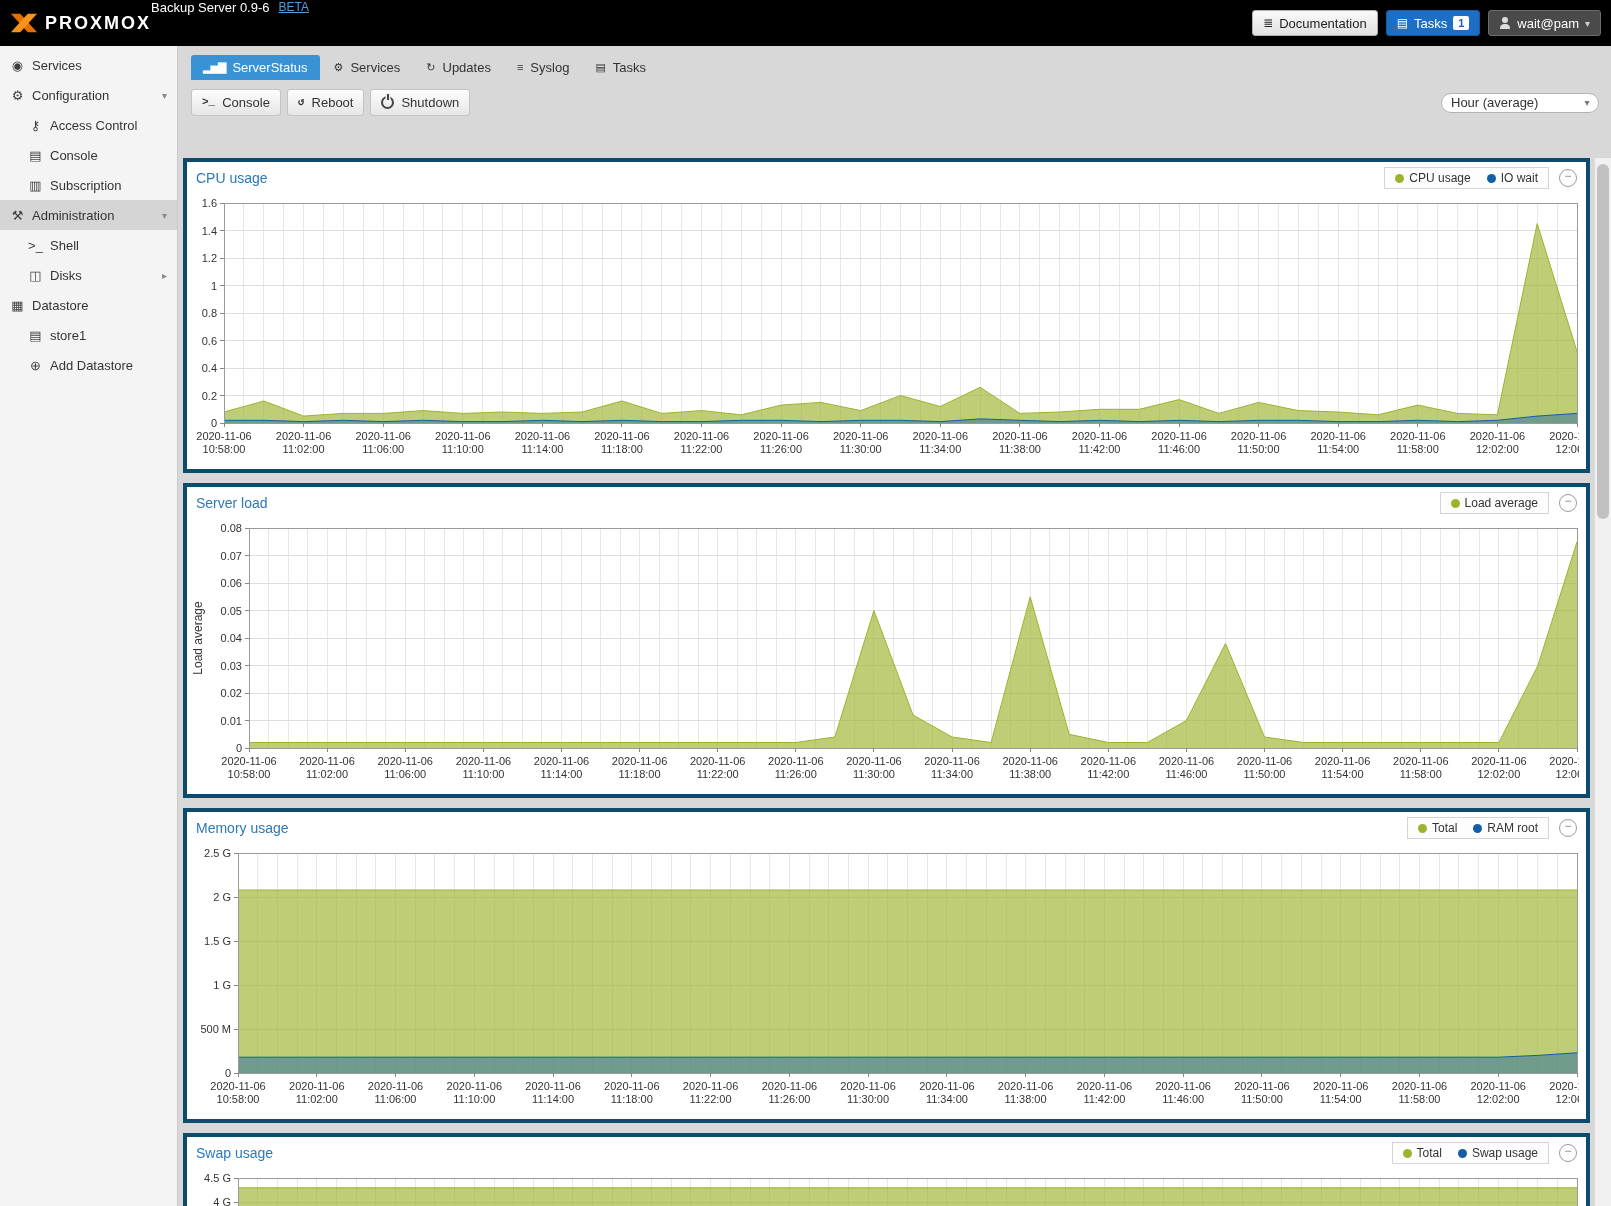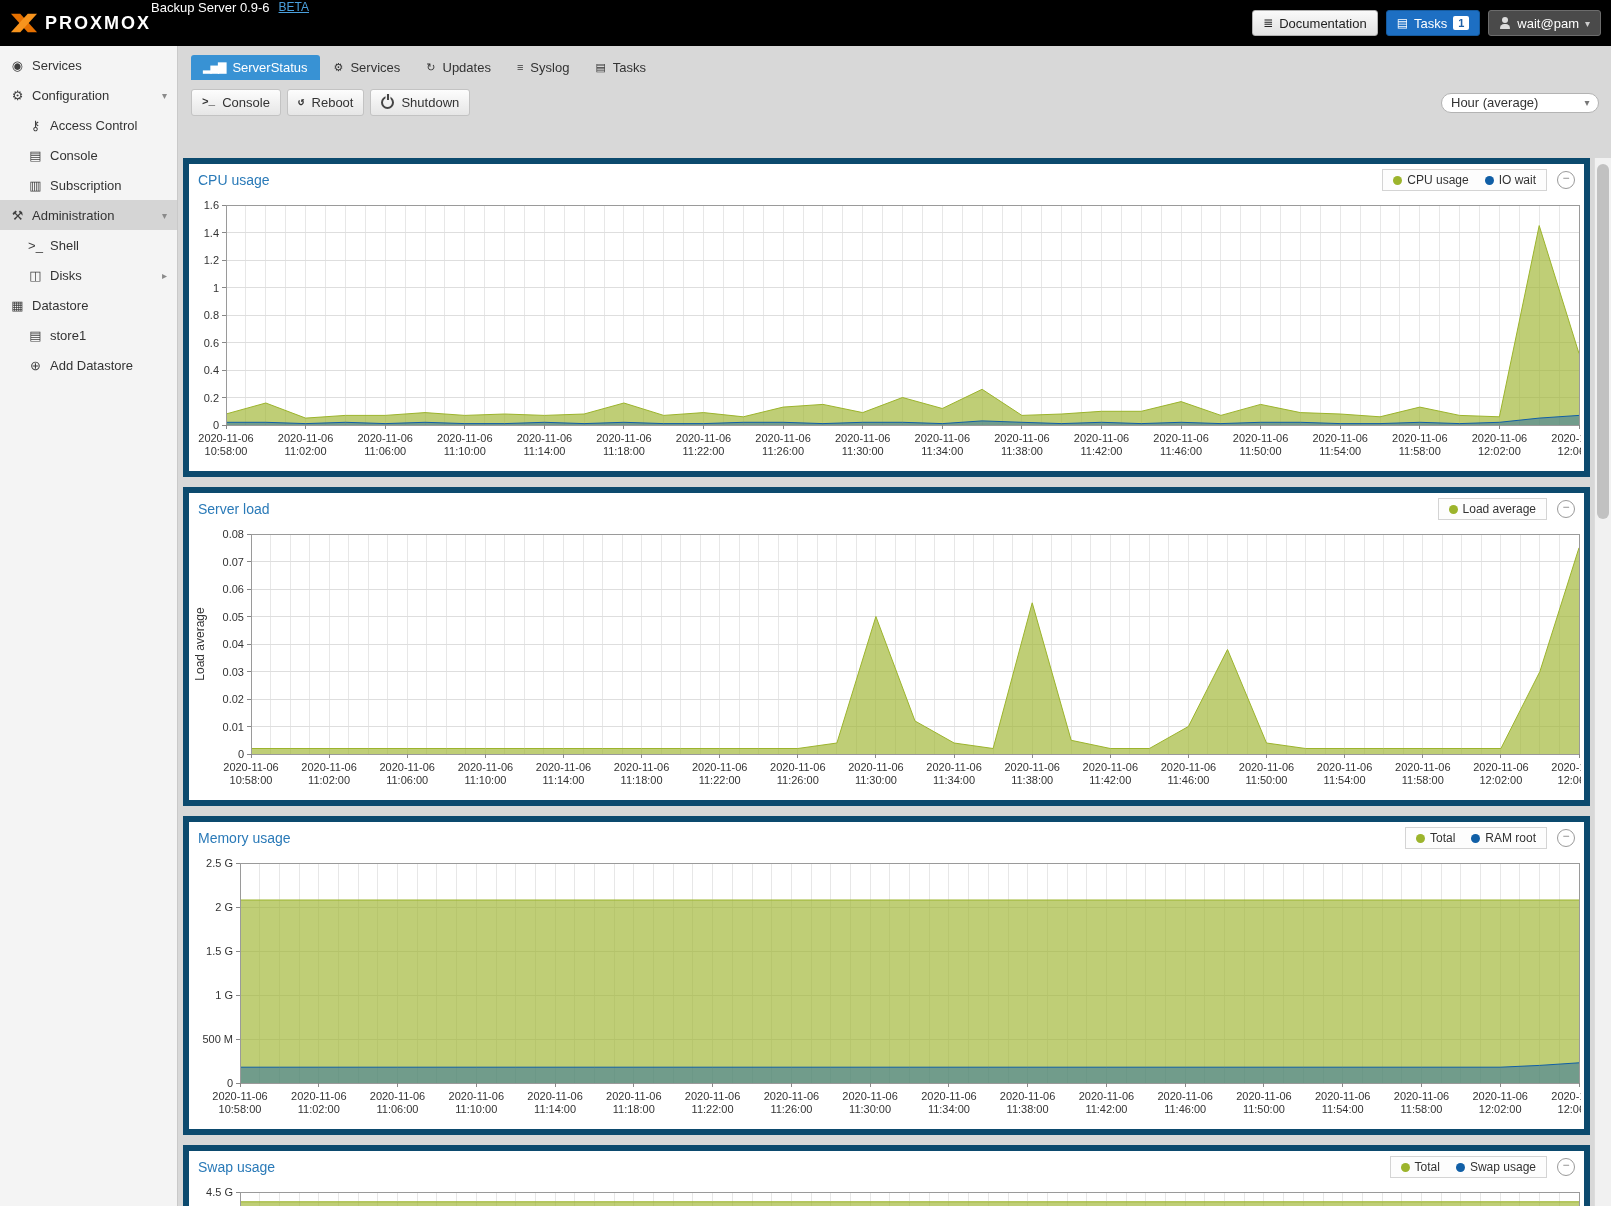--- a/index.html
+++ b/index.html
@@ -45,21 +45,21 @@
   .tb-left{display:flex;gap:6px}
   .tbtn{display:inline-flex;align-items:center;gap:7px;background:linear-gradient(#fdfdfd,#e6e6e6);border:1px solid #c3c3c3;border-radius:3px;padding:0 10px;height:27px;font-size:13px;color:#333;cursor:pointer;font-family:inherit}
   .pwr{width:9px;height:9px;border:2px solid #444;border-radius:50%;position:relative;display:inline-block}
   .pwr::before{content:"";position:absolute;left:50%;top:-4px;transform:translateX(-50%);width:2px;height:6px;background:#444;box-shadow:-1.5px 0 0 #eee,1.5px 0 0 #eee}
   .mono{font-family:"Liberation Mono",monospace;font-size:11px;font-weight:bold}
   .combo{margin-left:auto;width:158px;height:20px;background:#fff;border:1px solid #b3b3b3;border-radius:12px;display:flex;align-items:center;padding-left:9px;font-size:13px;color:#333;box-sizing:border-box;cursor:pointer}
   .combo-trigger{margin-left:auto;width:22px;text-align:center;color:#777;font-size:10px}
 
   
   .charts{position:absolute;top:112px;left:4px;right:21px;bottom:0;overflow:hidden}
-  .panel{background:#fff;border:6px solid #0c4a6e;margin-bottom:10px}
+  .panel{background:#fff;border:4px solid #0c4a6e;margin-bottom:10px}
   .panel-hd{display:flex;align-items:center;padding:5px 9px 4px}
   .panel-title{font-size:14px;color:#2a7ab8;font-weight:normal;margin:0}
   .legend{margin-left:auto;display:flex;gap:16px;border:1px solid #d4d4d4;background:#fdfdfd;padding:3px 10px;font-size:12px;color:#333;align-items:center}
   .legend-item{display:inline-flex;align-items:center}
   .dot{width:9px;height:9px;border-radius:50%;display:inline-block;margin-right:5px}
   .collapse-btn{margin-left:10px;width:16px;height:16px;border:1px solid #9a9a9a;border-radius:50%;color:#8a8a8a;font-size:12px;line-height:13px;text-align:center;cursor:pointer;flex:none}
   .chart-body{padding:2px 0 4px 2px}
   svg text{font-family:"Liberation Sans",sans-serif}
 
   

